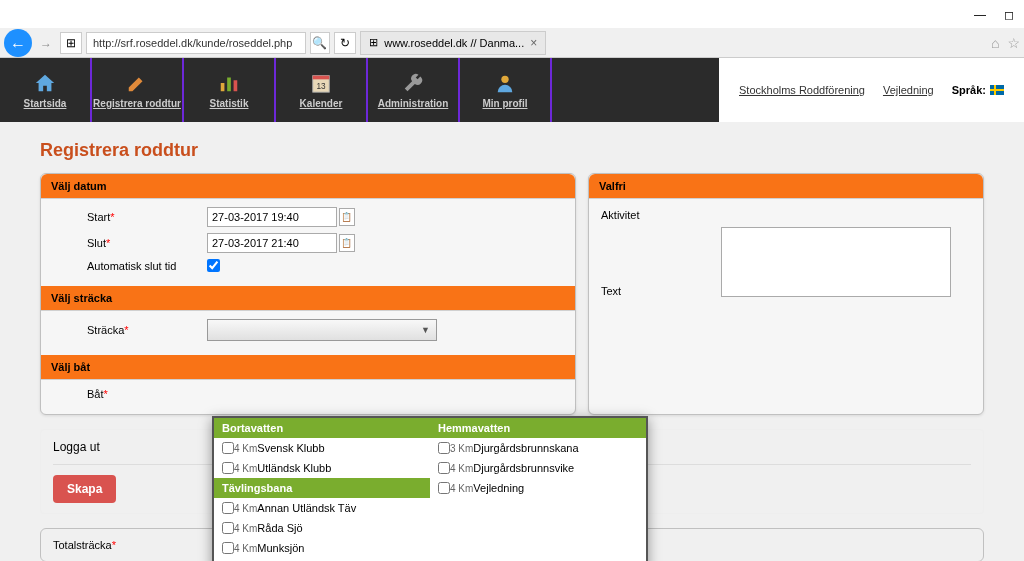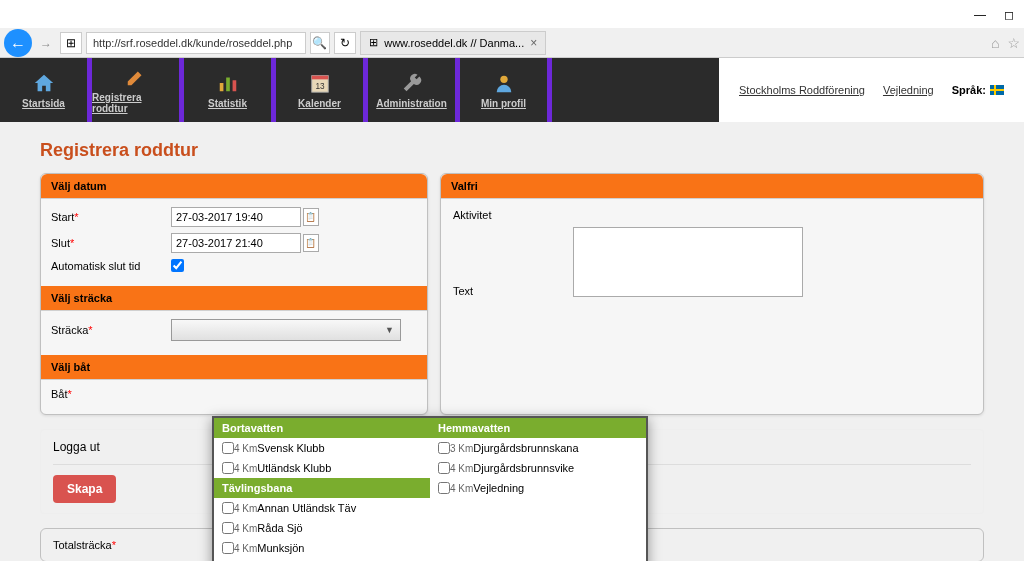--- a/index.html
+++ b/index.html
@@ -12,39 +12,39 @@
 .back-btn { width: 28px; height: 28px; background: #1e90ff; border-radius: 50%; display: flex; align-items: center; justify-content: center; color: #fff; font-size: 16px; }
 .fwd-btn { width: 20px; height: 20px; display: flex; align-items: center; justify-content: center; color: #888; }
 .addr-segment { background: #fff; border: 1px solid #ccc; height: 22px; display: flex; align-items: center; padding: 0 6px; }
 .addr-field { width: 220px; font-size: 11px; color: #333; }
 .search-seg { width: 20px; justify-content: center; color: #555; }
 .tab { height: 24px; display: flex; align-items: center; padding: 0 8px; background: #e8e8e8; border: 1px solid #ccc; font-size: 11px; gap: 6px; }
 .tab-close { color: #666; font-size: 12px; }
 .right-icons { margin-left: auto; display: flex; gap: 8px; color: #999; font-size: 14px; }
 
 .topnav { height: 64px; background: #2b2b2b; display: flex; }
-.nav-item { width: 92px; display: flex; flex-direction: column; align-items: center; justify-content: center; gap: 4px; color: #fff; border-right: 5px solid #6d28d9; }
+.nav-item { width: 92px; display: flex; flex-direction: column; align-items: center; justify-content: center; gap: 4px; color: #fff; border-right: 2px solid #6d28d9; }
 .nav-item .label { font-size: 10px; text-decoration: underline; color: #ccc; font-weight: bold; }
 .nav-icon { width: 22px; height: 22px; }
 .nav-right { margin-left: auto; background: #fff; display: flex; align-items: center; padding: 0 20px; gap: 18px; font-size: 11px; }
 .nav-right a { color: #333; text-decoration: underline; }
 .nav-right .sprak { display: flex; align-items: center; gap: 4px; font-weight: bold; }
 .flag { width: 14px; height: 10px; background: linear-gradient(to bottom, #006aa7 40%, #fecc00 40%, #fecc00 60%, #006aa7 60%); position: relative; }
 .flag::after { content: ''; position: absolute; left: 4px; top: 0; width: 2px; height: 100%; background: #fecc00; }
 
 .content { padding: 10px 40px; position: relative; }
 .page-title { color: #c94f1d; font-size: 18px; font-weight: bold; margin: 8px 0 12px; }
 
 .form-row { display: flex; gap: 12px; }
 .panel { border: 1px solid #c0c0c0; border-radius: 6px; background: #f6f6f6; box-shadow: 0 1px 3px rgba(0,0,0,0.1); }
 .panel-left { flex: 1; }
-.panel-right { width: 544px; }
+.panel-right { width: 396px; }
 .section-header { background: #f97316; padding: 6px 10px; font-size: 11px; font-weight: bold; border-bottom: 1px solid #d0d0d0; }
 .section-header:first-child { border-radius: 6px 6px 0 0; }
-.section-body { padding: 8px 10px; }
+.section-body { padding: 8px 10px; margin-left: 36px; }
 .field-row { display: flex; align-items: center; margin-bottom: 6px; }
 .field-label { width: 120px; font-size: 11px; }
 .req { color: red; }
 .date-input { width: 130px; height: 20px; border: 1px solid #aaa; padding: 8px 4px; font-size: 11px; }
 .cal-icon { width: 16px; height: 18px; border: 1px solid #aaa; margin-left: 2px; display: inline-flex; align-items: center; justify-content: center; font-size: 9px; background: #fff; color: #c94f1d; }
 .dropdown { width: 230px; height: 22px; border: 1px solid #999; background: linear-gradient(#f8f8f8,#e0e0e0); display: flex; align-items: center; justify-content: flex-end; padding-right: 6px; }
 .dropdown-arrow { font-size: 9px; color: #555; }
 
 .valfri-body { padding: 10px 12px; }
 .activity-input { width: 230px; height: 22px; border: 1px solid #aaa; padding: 0 6px; font-size: 11px; color: #555; }

